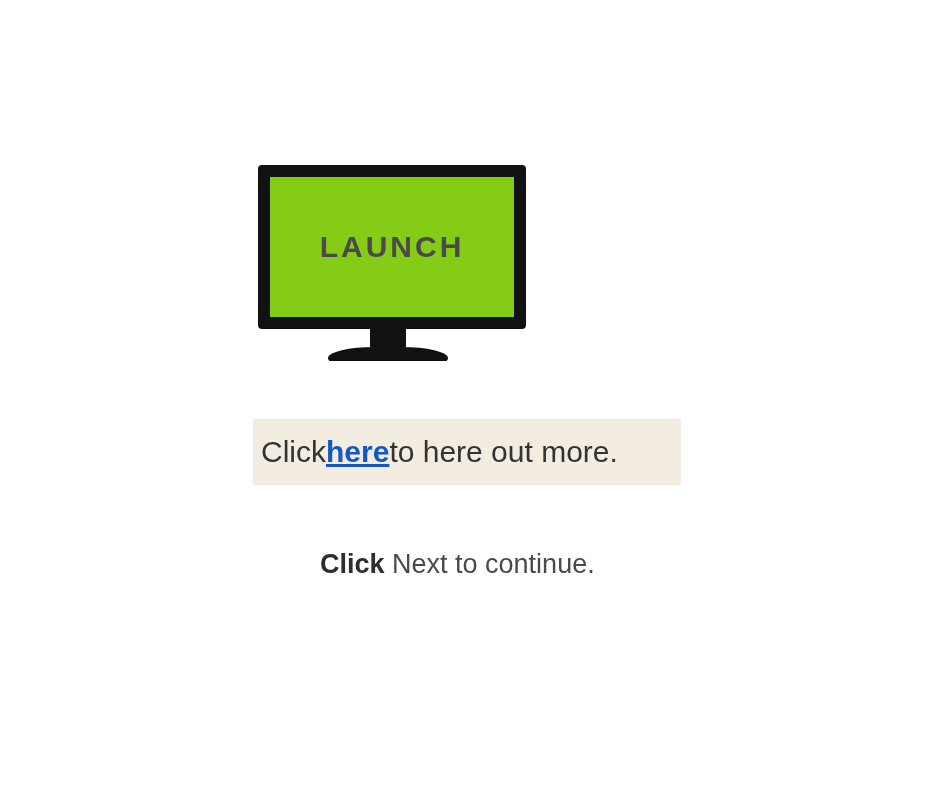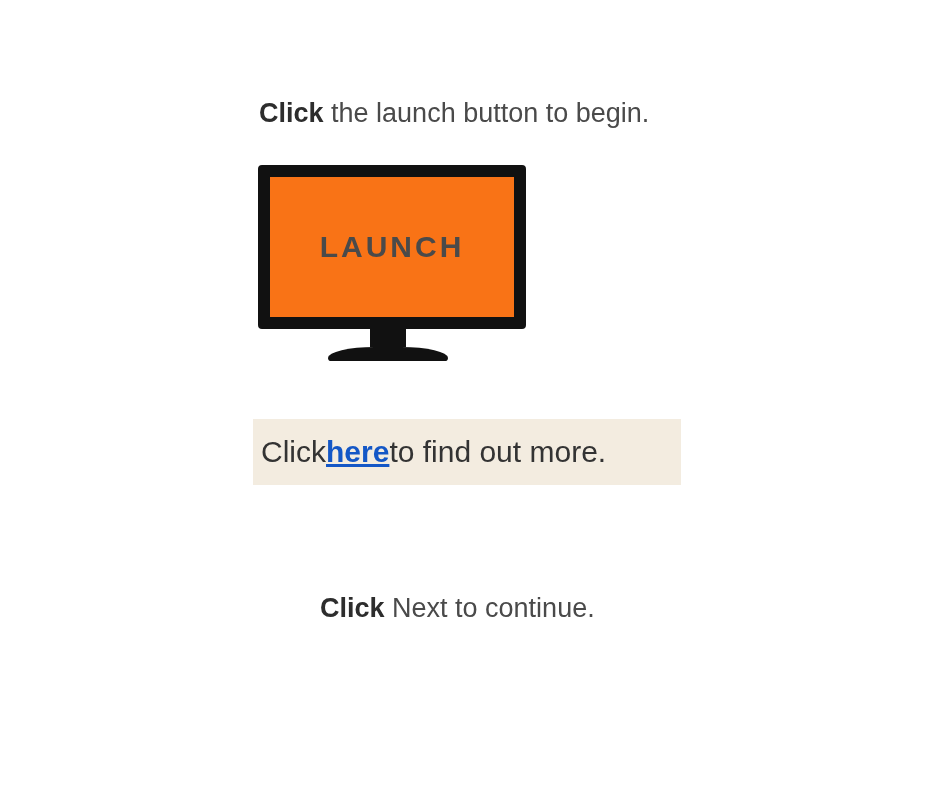--- a/index.html
+++ b/index.html
@@ -42,21 +42,21 @@
     background: #111;
     box-sizing: content-box;
     position: relative;
   }
   .monitor-screen {
     position: absolute;
     left: 6px;
     top: 6px;
     right: 6px;
     bottom: 6px;
-    background: #f97316;
+    background: #84cc16;
     display: flex;
     align-items: center;
     justify-content: center;
   }
   .launch-text {
     font-size: 30px;
     font-weight: 700;
     letter-spacing: 3px;
     color: #4a4a4a;
     font-family: Arial, Helvetica, sans-serif;
@@ -94,49 +94,45 @@
     text-decoration: underline;
     font-weight: bold;
   }
 
   .line3 {
     position: absolute;
     left: 320px;
     top: 549px;
     font-size: 27px;
     color: #4a4a4a;
-    margin-top: 44px;
   }
   .line3 .bold {
     font-weight: 700;
     color: #2d2d2d;
   }
 </style>
 </head>
 <body>
 
 <div class="page">
 
-  <div class="line1">
-    <span class="bold">Click</span><span> the launch button to begin.</span>
-  </div>
 
   <div class="monitor-wrap">
     <div class="monitor-bezel">
       <div class="monitor-screen">
         <div class="launch-text">LAUNCH</div>
       </div>
     </div>
     <div class="monitor-neck"></div>
     <div class="monitor-base"></div>
   </div>
 
   <div class="hl-box">
     <span>Click </span>
     <a href="#">here</a>
-    <span> to find out more.</span>
+    <span> to here out more.</span>
   </div>
 
   <div class="line3">
     <span class="bold">Click</span><span> Next to continue.</span>
   </div>
 
 </div>
 
 </body></html>

